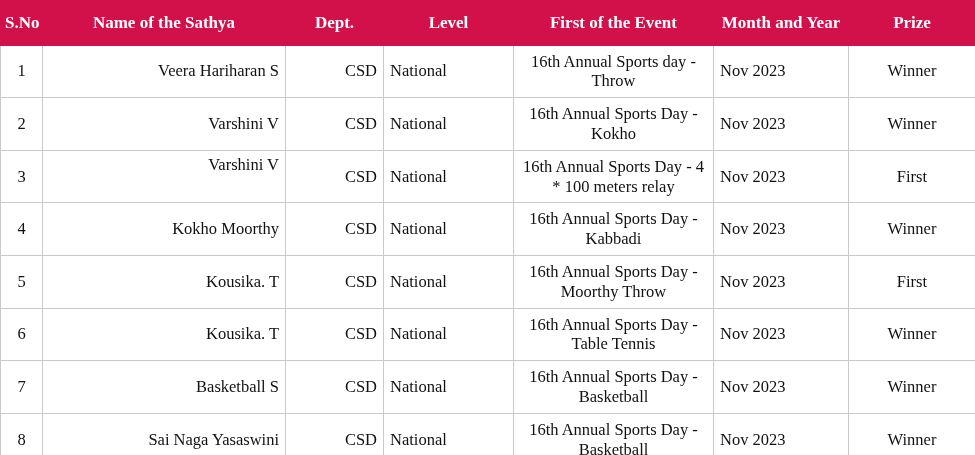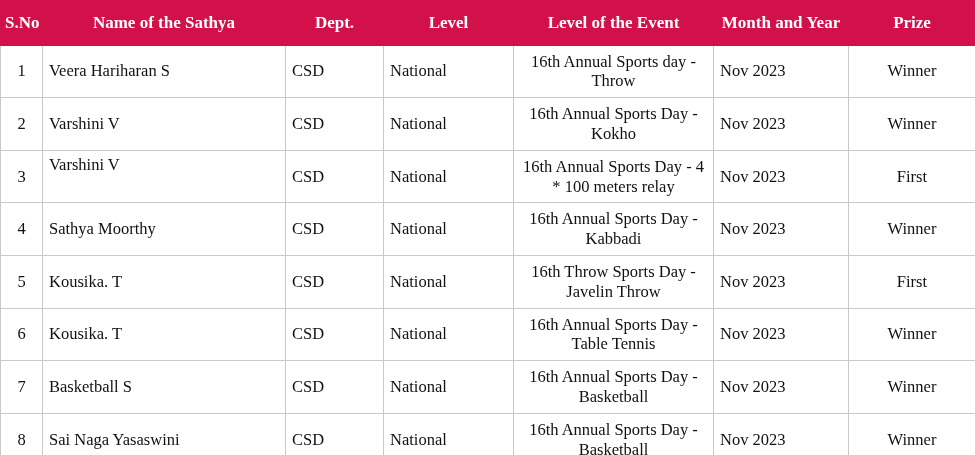--- a/index.html
+++ b/index.html
@@ -38,22 +38,22 @@
     border: 1px solid #c9c9c9;
     font-size: 16.5px;
     color: #111111;
     vertical-align: middle;
     line-height: 1.2;
     padding: 6px 6px;
     height: 48px;
     box-sizing: border-box;
   }
   td.c-sno { text-align: center; width: 42px; }
-  td.c-name { text-align: left; padding-left: 10px; }
-  td.c-dept { text-align: left; }
+  td.c-name { text-align: right; padding-left: 10px; }
+  td.c-dept { text-align: right; }
   td.c-level { text-align: left; }
   td.c-event { text-align: center; }
   td.c-month { text-align: left; }
   td.c-prize { text-align: center; }
 
   col.w-sno { width: 42px; }
   col.w-name { width: 243px; }
   col.w-dept { width: 98px; }
   col.w-level { width: 130px; }
   col.w-event { width: 200px; }
@@ -76,21 +76,21 @@
       <col class="w-event">
       <col class="w-month">
       <col class="w-prize">
     </colgroup>
     <thead>
       <tr>
         <th>S.No</th>
         <th>Name of  the Sathya</th>
         <th>Dept.</th>
         <th>Level</th>
-        <th>Level of the Event</th>
+        <th>First of the Event</th>
         <th>Month and Year</th>
         <th>Prize</th>
       </tr>
     </thead>
     <tbody>
       <tr>
         <td class="c-sno">1</td>
         <td class="c-name">Veera Hariharan S</td>
         <td class="c-dept">CSD</td>
         <td class="c-level">National</td>
@@ -111,33 +111,33 @@
         <td class="c-sno">3</td>
         <td class="c-name">Varshini V</td>
         <td class="c-dept">CSD</td>
         <td class="c-level">National</td>
         <td class="c-event">16th Annual Sports Day - 4 * 100 meters relay</td>
         <td class="c-month">Nov 2023</td>
         <td class="c-prize">First</td>
       </tr>
       <tr>
         <td class="c-sno">4</td>
-        <td class="c-name">Sathya Moorthy</td>
+        <td class="c-name">Kokho Moorthy</td>
         <td class="c-dept">CSD</td>
         <td class="c-level">National</td>
         <td class="c-event">16th Annual Sports Day - Kabbadi</td>
         <td class="c-month">Nov 2023</td>
         <td class="c-prize">Winner</td>
       </tr>
       <tr>
         <td class="c-sno">5</td>
         <td class="c-name">Kousika. T</td>
         <td class="c-dept">CSD</td>
         <td class="c-level">National</td>
-        <td class="c-event">16th Throw Sports Day - Javelin Throw</td>
+        <td class="c-event">16th Annual Sports Day - Moorthy Throw</td>
         <td class="c-month">Nov 2023</td>
         <td class="c-prize">First</td>
       </tr>
       <tr>
         <td class="c-sno">6</td>
         <td class="c-name">Kousika. T</td>
         <td class="c-dept">CSD</td>
         <td class="c-level">National</td>
         <td class="c-event">16th Annual Sports Day - Table Tennis</td>
         <td class="c-month">Nov 2023</td>

